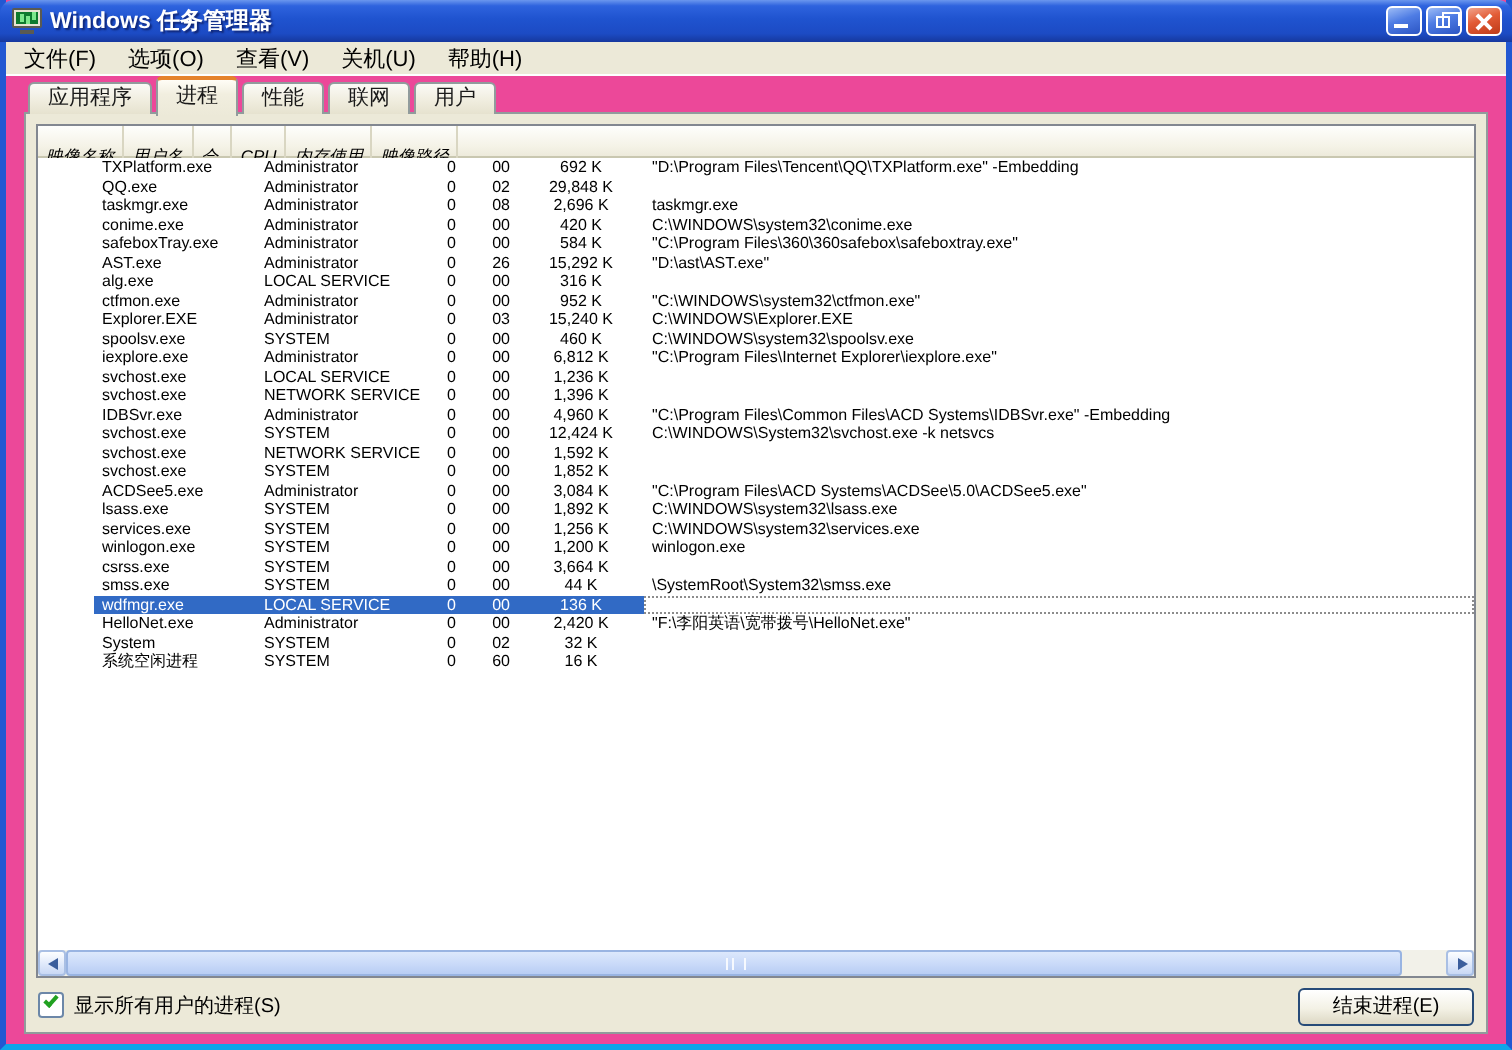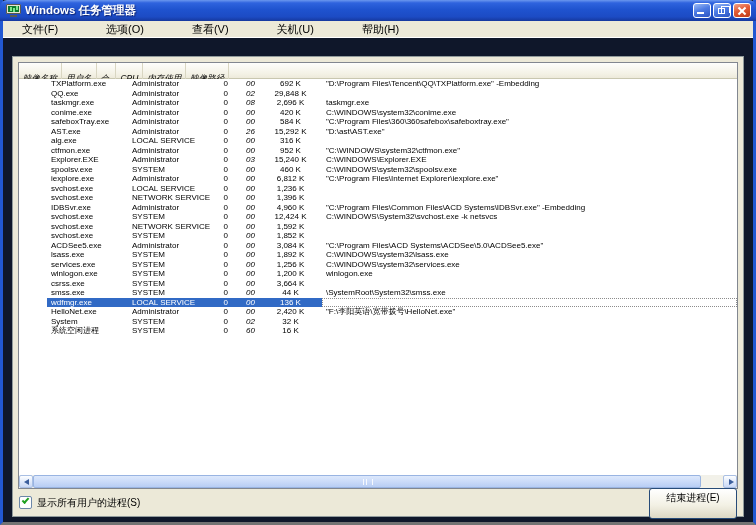--- a/index.html
+++ b/index.html
@@ -4,22 +4,22 @@
 <style>
   * { box-sizing: border-box; }
   html, body { margin: 0; padding: 0; }
   body {
     width: 756px; height: 525px;
     font-family: "Liberation Sans", "DejaVu Sans", sans-serif;
     overflow: hidden; background: #ECE9D8;
   }
   .window {
     position: relative; width: 756px; height: 525px;
-    background: #0f172a;
-    border-left: 3px solid #2258D2; border-right: 3px solid #2258D2; border-bottom: 3px solid #737373;
+    background: #ec4899;
+    border-left: 3px solid #2258D2; border-right: 3px solid #2258D2; border-bottom: 3px solid #0ea5e9;
   }
   
   .titlebar {
     position: absolute; top: 0; left: -3px; right: -3px; height: 21px;
     background: linear-gradient(180deg, #6B97EE 0%, #2E63DE 14%, #1F53CF 45%, #1C4BC4 80%, #16389E 100%);
     border-radius: 7px 7px 0 0;
     display: flex; align-items: center; padding: 0 4px;
   }
   .app-icon { width: 15px; height: 13px; margin: 0 4px 0 2px; position: relative; flex: 0 0 auto; }
   .app-icon .monitor { position: absolute; inset: 0 0 3px 0; background: #E7E3D3; border: 1px solid #5A5A52; border-radius: 1px; }
@@ -39,21 +39,21 @@
   .glyph-restore::before { content: ""; position: absolute; left: 2px; top: -3px; width: 7px; height: 6px; border: 1px solid #FFFFFF; border-bottom: none; }
   .glyph-close::before, .glyph-close::after {
     content: ""; position: absolute; left: 3px; top: 6px; width: 10px; height: 2px; background: #FFFFFF;
   }
   .glyph-close::before { transform: rotate(45deg); }
   .glyph-close::after  { transform: rotate(-45deg); }
   
   .menubar {
     position: absolute; top: 21px; left: 0; right: 0; height: 17px;
     display: flex; align-items: center; font-size: 11px; color: #000;
-    border-bottom: 1px solid #FFFFFF; padding-left: 11px; background: #ECE9D8; gap: 32px;
+    border-bottom: 1px solid #FFFFFF; padding-left: 1px; background: #ECE9D8;
   }
   .menu-item { padding: 1px 8px; white-space: nowrap; }
   
   .tabstrip {
     position: absolute; top: 38px; left: 11px; right: 11px; height: 19px;
     display: flex; align-items: flex-end; z-index: 3;
   }
   .tab {
     height: 16px; line-height: 15px; padding: 0 9px; margin-right: 2px;
     font-size: 10.5px; white-space: nowrap;
@@ -80,21 +80,21 @@
     position: absolute; top: 0; left: 0; right: 0; height: 16px; display: flex;
     background: linear-gradient(180deg, #FEFEFC 0%, #F4F2E6 70%, #EDEADB 100%);
     border-bottom: 1px solid #C9C7B0; font-size: 8.5px; line-height: 15px; color: #000;
   }
   .hcell { padding: 8px 4px; border-right: 1px solid #D9D6C2; white-space: nowrap; overflow: hidden; font-style: italic; }
   .lv-body { position: absolute; top: 16px; left: 0; right: 0; bottom: 13px; overflow: hidden; background: #FFFFFF; padding-left: 28px; }
   .row { display: flex; height: 9.5px; }
   .c { padding: 0 4px; font-size: 8px; line-height: 9.5px; white-space: nowrap; overflow: hidden; color: #000; }
   .c1 { width: 81px; } .c2 { width: 83px; }
   .c3 { width: 21px; text-align: right; }
-  .c4 { width: 27px; text-align: right; font-style: italic; }
+  .c4 { width: 27px; text-align: right; }
   .c5 { width: 63px; text-align: center; }
   .c6 { flex: 1; }
   .row.selected .c { background: #316AC5; color: #FFFFFF; }
   .row.selected .c6 { background: #FFFFFF; color: #000; outline: 1px dotted #8C8C8C; outline-offset: -1px; }
   
   .hscroll { position: absolute; left: 0; right: 0; bottom: 0; height: 13px; background: #F2F1E9; }
   .sbtn {
     position: absolute; top: 0; width: 14px; height: 13px; border-radius: 2px;
     background: linear-gradient(180deg, #FDFEFF 0%, #E2EBFB 50%, #C9D8F4 100%);
     border: 1px solid #A9BFE4;
@@ -121,21 +121,21 @@
   .chkwrap { display: flex; align-items: flex-start; }
   .checkbox {
     width: 13px; height: 13px; background: #FFFFFF; border: 1px solid #6C87A8;
     border-radius: 2px; position: relative;
   }
   .checkbox .check { display: none; position: absolute; left: 2px; top: 1px; width: 7px; height: 4px;
     border-left: 2px solid #21A121; border-bottom: 2px solid #21A121; transform: rotate(-48deg); }
   .checkbox.checked .check { display: block; }
   .chk-label { font-size: 10px; margin-left: 5px; color: #000; white-space: nowrap; }
   .btn {
-    min-width: 88px; height: 31px; font-size: 10px; color: #000;
+    min-width: 88px; height: 19px; font-size: 10px; color: #000;
     border: 1px solid #274B78; border-radius: 3px; text-align: center; line-height: 17px;
     background: linear-gradient(180deg, #FFFFFF 0%, #F3F1E5 55%, #DDD8C4 100%);
     padding: 0 5px; white-space: nowrap;
   }
 </style>
 </head>
 <body>
 
 <div class="window">
 
@@ -164,20 +164,32 @@
 
       <span class="menu-item">选项(O)</span>
 
       <span class="menu-item">查看(V)</span>
 
       <span class="menu-item">关机(U)</span>
 
       <span class="menu-item">帮助(H)</span>
     </div>
 
+  <div class="tabstrip">
+
+      <span class="tab">应用程序</span>
+
+      <span class="tab active">进程</span>
+
+      <span class="tab">性能</span>
+
+      <span class="tab">联网</span>
+
+      <span class="tab">用户</span>
+    </div>
 
   <div class="panel">
 
     <div class="listview">
       <div class="lv-header">
 
           <span class="hcell">映像名称</span>
 
           <span class="hcell">用户名</span>
 

